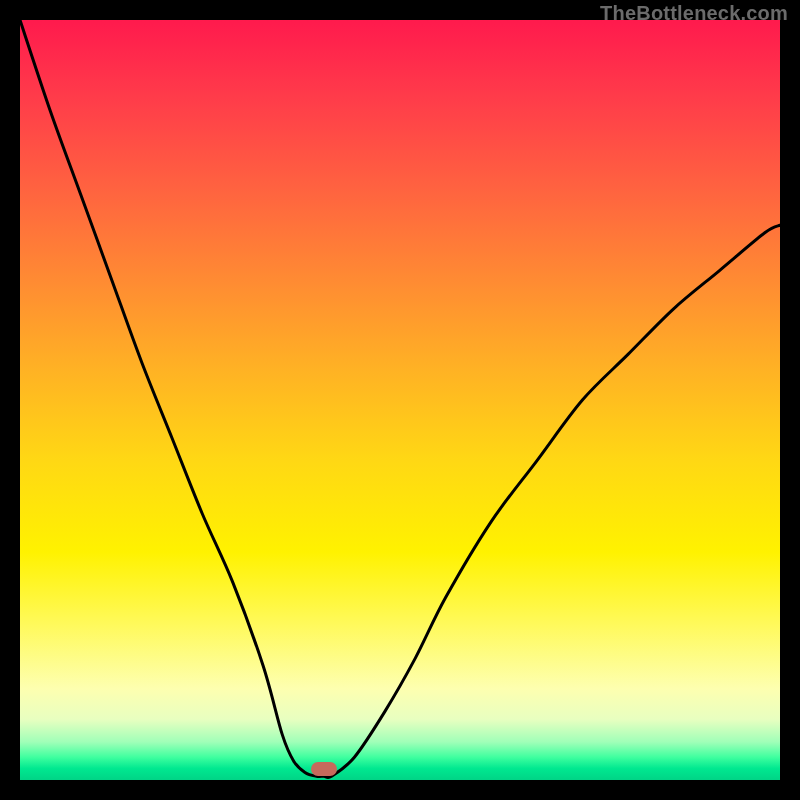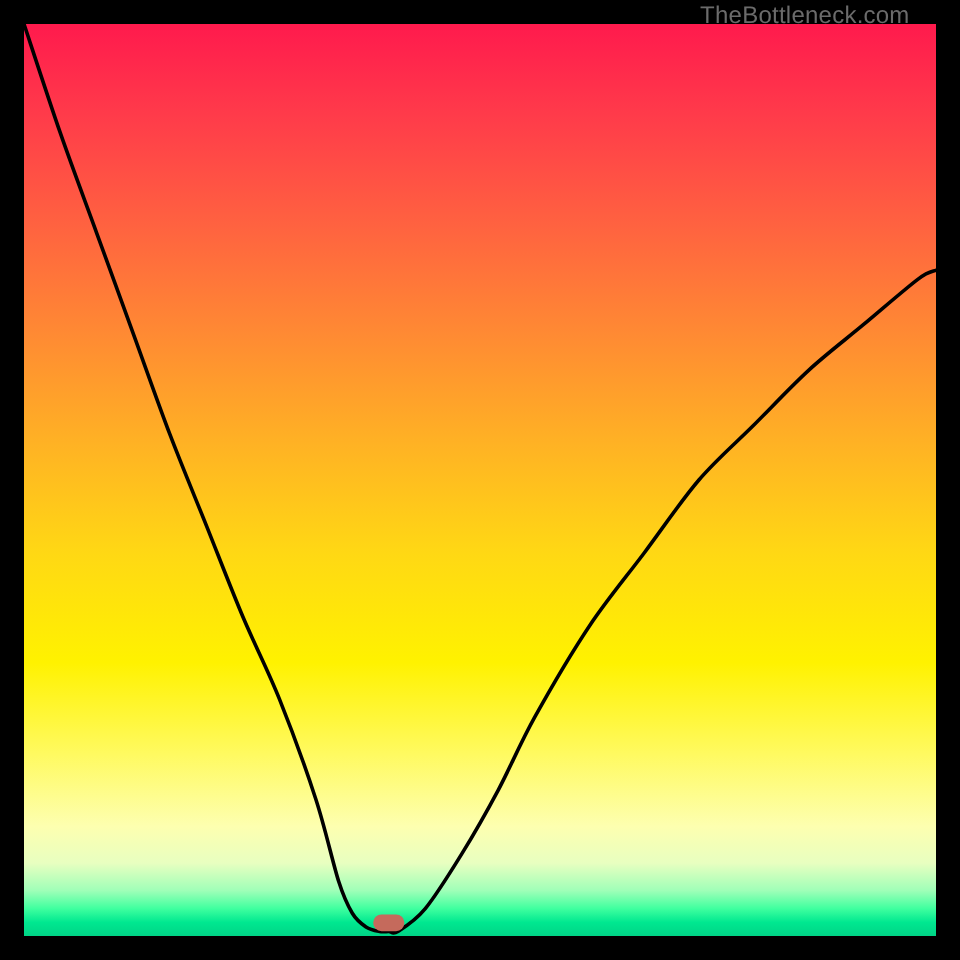--- a/index.html
+++ b/index.html
@@ -37,24 +37,24 @@
       #fdffb0 88%,
       #e8ffc0 92%,
       #a0ffb8 95%,
       #3fff9f 97%,
       #00e890 98.5%,
       #00d486 100%);
   }
   .watermark {
     position: absolute;
     top: 2px;
-    right: 42px;
+    right: 12px;
     color: #6b6b6b;
     font-size: 20px;
-    font-weight: 400;
+    font-weight: 700;
     letter-spacing: 0.2px;
     font-family: Arial, Helvetica, sans-serif;
   }
   svg.curve {
     position: absolute;
     left: 0;
     top: 0;
     width: 760px;
     height: 760px;
     overflow: visible;

